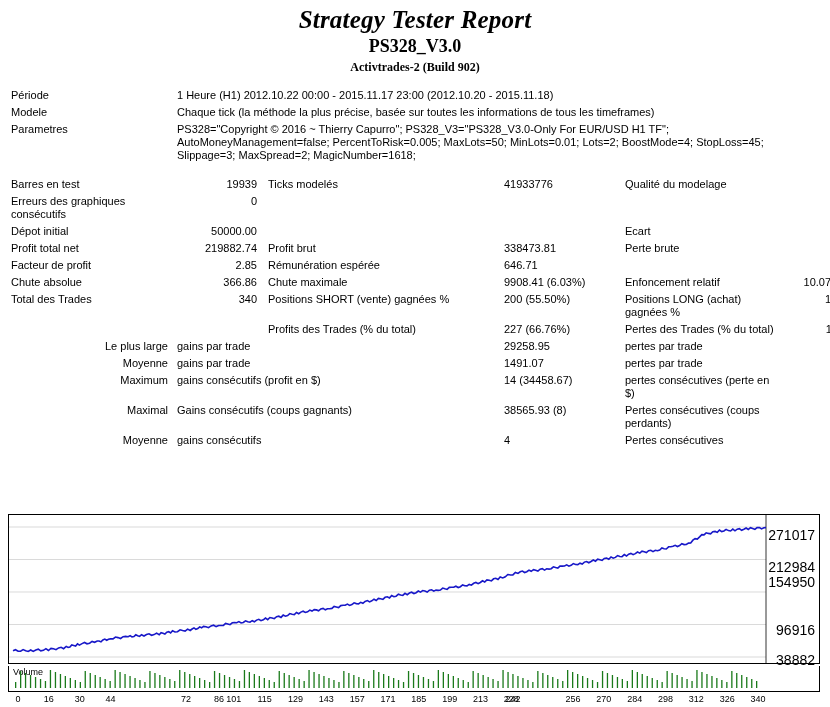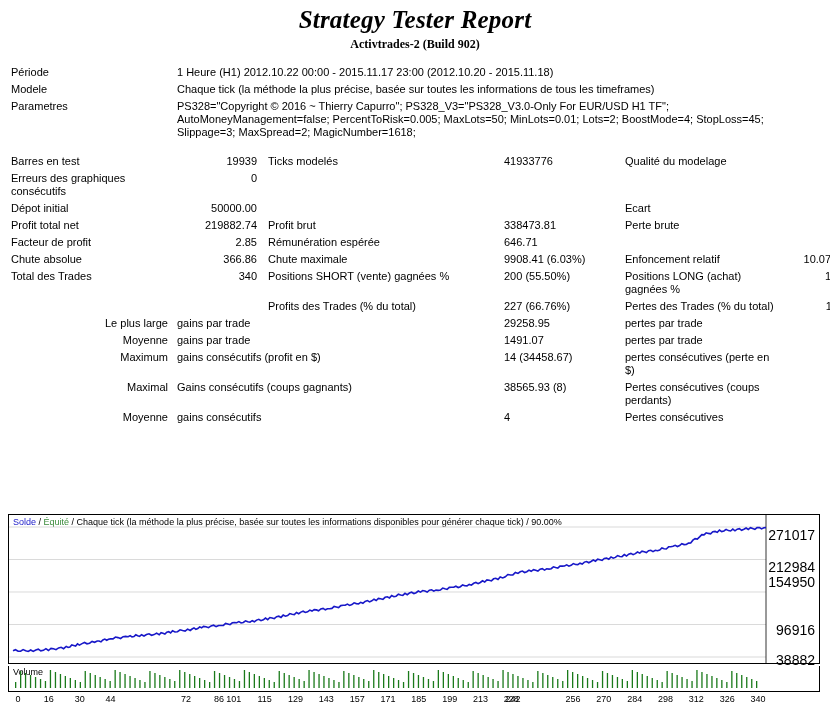--- a/index.html
+++ b/index.html
@@ -144,20 +144,21 @@
     transform: translateX(-50%);
     white-space: nowrap;
   }
 </style>
 </head>
 <body>
 
 <div class="page">
 
   <div class="title">Strategy Tester Report</div>
+  <div class="subtitle">PS328_V3.0</div>
   <div class="subsubtitle">Activtrades-2 (Build 902)</div>
 
   <table class="report">
     <tbody>
     <tr>
       <td class="c-label">Période</td>
       <td class="wide-val" colspan="5">1 Heure (H1) 2012.10.22 00:00 - 2015.11.17 23:00 (2012.10.20 - 2015.11.18)</td>
     </tr>
     <tr>
       <td class="c-label">Modele</td>
@@ -270,23 +271,20 @@
       <td class="c-label r-label">Moyenne</td>
       <td class="c-val1 wide-val" colspan="2" style="text-align:left">gains consécutifs</td>
       <td class="c-val2">4</td>
       <td class="c-label3">Pertes consécutives</td>
       <td class="c-val3">2</td>
     </tr>
   </tbody>
     </table>
 
   <div class="chart-box">
-    <div class="chart-legend">
-      <span class="leg-solde">Solde</span><span class="leg-sep"> / </span><span class="leg-equity">Équité</span><span class="leg-rest"> / Chaque tick (la méthode la plus précise, basée sur toutes les informations disponibles pour générer chaque tick) / 90.00%</span>
-    </div>
     <svg class="chart-plot" viewBox="0 0 812 148" preserveAspectRatio="none">
       <g id="chart-gridlines">
           <line x1="0" x2="757" y1="12" y2="12" stroke="#c8c8c8" stroke-width="0.7"></line>
           <line x1="0" x2="757" y1="44.49957998578414" y2="44.49957998578414" stroke="#c8c8c8" stroke-width="0.7"></line>
           <line x1="0" x2="757" y1="76.99971999052276" y2="76.99971999052276" stroke="#c8c8c8" stroke-width="0.7"></line>
           <line x1="0" x2="757" y1="109.49985999526137" y2="109.49985999526137" stroke="#c8c8c8" stroke-width="0.7"></line>
           <line x1="0" x2="757" y1="142" y2="142" stroke="#c8c8c8" stroke-width="0.7"></line>
           <line x1="757" x2="757" y1="0" y2="148" stroke="#000" stroke-width="0.8"></line>
         </g>
       <polyline id="chart-line" fill="none" stroke="#1818c8" stroke-width="1.6" points="4.0,135.8 6.5,134.7 9.1,136.3 11.6,136.2 14.1,134.6 16.7,135.7 19.2,136.5 21.7,135.0 24.2,136.4 26.8,135.0 29.3,134.2 31.8,135.8 34.4,135.3 36.9,133.7 39.4,135.5 42.0,133.4 44.5,133.8 47.0,134.7 49.6,132.9 52.1,132.3 54.6,133.7 57.2,131.4 59.1,132.5 60.9,132.1 62.8,130.0 64.7,130.5 66.6,131.0 68.5,128.9 70.4,130.1 73.0,128.6 75.5,127.5 78.0,128.8 80.6,128.2 83.1,126.4 85.6,127.3 88.2,126.0 90.1,126.0 92.0,126.9 93.9,125.0 95.8,124.1 97.7,125.3 99.5,124.2 101.4,123.9 104.0,123.9 106.5,122.0 109.0,122.6 111.6,123.5 114.1,121.7 116.6,121.4 119.2,121.7 121.1,120.6 123.0,122.0 124.9,121.6 126.8,119.8 128.7,120.7 130.6,121.3 132.5,119.7 135.0,121.0 137.5,119.5 140.0,118.8 142.6,120.3 145.1,119.6 147.6,118.1 150.2,119.7 152.1,117.7 154.0,118.2 155.9,119.0 157.8,117.2 159.7,116.7 161.6,118.0 163.5,115.7 166.0,117.0 168.5,116.7 171.1,114.8 173.6,115.5 176.1,116.1 178.6,114.1 181.2,115.5 183.1,114.0 185.0,112.9 186.9,114.3 188.8,113.6 190.7,111.9 192.6,112.8 194.5,111.4 197.0,111.7 199.5,112.7 202.1,110.9 204.6,110.2 207.1,111.6 209.7,110.5 212.2,110.5 214.4,110.4 216.6,108.4 218.8,109.0 221.0,109.7 223.3,107.8 225.5,107.5 227.7,107.7 229.9,106.6 232.1,108.0 234.3,107.5 236.5,105.8 238.8,106.8 241.0,107.2 243.2,105.7 245.4,106.8 247.6,105.1 249.8,104.3 252.0,105.7 254.3,104.8 256.5,103.1 258.7,104.6 260.9,102.5 263.1,102.9 265.3,103.7 267.6,101.7 269.8,101.2 272.0,102.4 274.2,100.1 276.4,101.2 278.6,100.6 280.8,98.6 283.1,99.2 285.3,99.6 287.5,97.5 289.7,98.7 291.9,97.1 294.1,96.2 296.3,97.5 298.6,96.8 300.8,95.1 303.0,96.1 305.2,94.6 307.4,94.9 309.6,95.8 311.8,94.0 314.1,93.4 316.3,94.8 318.5,93.7 320.7,93.8 322.9,93.4 325.1,91.4 327.3,92.0 329.6,92.6 331.8,90.6 334.0,90.2 336.2,90.3 338.4,89.1 340.6,90.4 342.9,89.6 345.1,87.8 347.3,88.6 349.5,88.9 351.7,87.3 353.9,88.3 356.1,86.4 358.4,85.6 360.6,86.9 362.8,85.8 365.0,84.2 367.2,85.5 369.4,83.4 371.6,83.8 373.9,84.4 376.1,82.3 378.3,81.8 380.5,82.9 382.7,80.5 384.9,81.7 387.1,81.2 389.4,79.2 391.6,80.0 393.8,80.4 396.0,78.3 398.2,79.7 400.4,78.0 402.6,77.2 404.9,78.5 407.1,77.7 409.3,76.0 411.5,77.1 413.7,75.5 415.9,76.0 418.2,77.0 420.4,75.2 422.6,74.8 424.8,76.2 427.0,75.1 429.2,75.4 431.4,75.0 433.7,73.1 435.9,73.8 438.1,74.4 440.3,72.4 442.5,72.3 444.7,72.3 446.9,71.2 449.2,72.5 451.4,71.7 453.6,69.9 455.8,70.8 458.0,70.9 460.2,69.4 462.4,70.2 464.7,68.3 466.9,67.5 469.1,68.7 471.3,67.5 473.5,65.8 475.7,67.0 477.9,64.9 480.2,65.3 482.4,65.9 484.6,63.8 486.8,63.3 489.0,64.5 491.2,62.0 493.8,62.9 496.3,61.8 498.8,59.5 501.4,60.0 503.9,59.9 506.4,57.4 509.0,58.4 511.2,56.8 513.4,56.1 515.6,57.5 517.8,56.7 520.0,55.1 522.2,56.3 524.5,54.7 526.7,55.3 528.9,56.1 531.1,54.2 533.3,53.7 535.5,55.1 537.7,53.8 540.0,54.1 542.2,53.7 544.4,51.8 546.6,52.6 548.8,53.1 551.0,51.1 553.2,51.1 555.5,51.0 557.7,49.9 559.9,51.2 562.1,50.3 564.3,48.6 566.5,49.5 568.8,49.6 571.0,48.2 573.2,49.0 575.4,47.1 577.6,46.5 579.8,47.8 582.0,46.5 584.3,45.0 586.5,46.2 588.7,44.2 590.9,44.8 593.1,45.4 595.3,43.4 597.5,43.1 599.8,44.2 602.0,41.9 604.2,43.2 606.4,42.4 608.6,40.6 610.8,41.5 613.0,41.7 615.3,39.6 617.5,41.0 619.7,39.2 621.9,38.4 624.1,39.7 626.3,38.6 628.5,37.0 630.8,38.1 633.0,36.2 635.2,36.8 637.4,37.6 639.6,35.7 641.8,35.3 644.0,36.6 646.3,35.3 648.5,35.7 650.7,35.0 652.9,33.0 655.1,33.7 657.3,34.0 659.6,31.8 661.8,31.7 664.0,31.3 666.2,30.3 668.4,31.5 670.6,30.5 672.8,28.7 675.1,29.6 677.3,29.5 679.5,28.1 681.7,28.0 683.9,25.2 686.1,23.7 688.3,24.1 690.6,21.9 692.8,19.6 695.0,19.9 697.2,17.8 699.4,18.4 701.6,18.8 703.8,16.7 706.1,16.4 708.3,17.4 710.5,15.0 712.7,16.6 714.9,16.0 717.1,14.4 719.4,15.6 721.6,16.0 723.8,14.1 726.0,15.8 728.2,14.2 730.4,13.7 732.6,15.3 734.9,14.3 737.1,13.0 739.3,14.4 741.5,12.7 743.7,13.5 745.9,14.4 748.1,12.6 750.4,12.5 752.6,13.9 754.8,12.7 757.0,12.6"></polyline>

